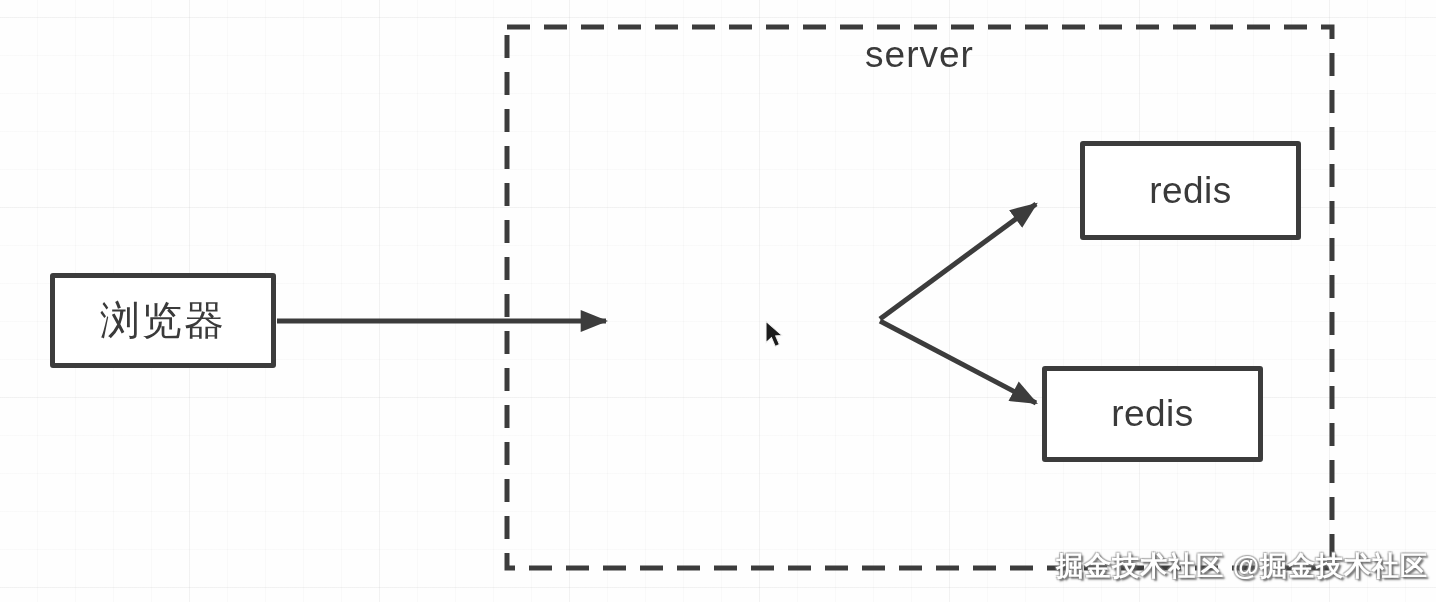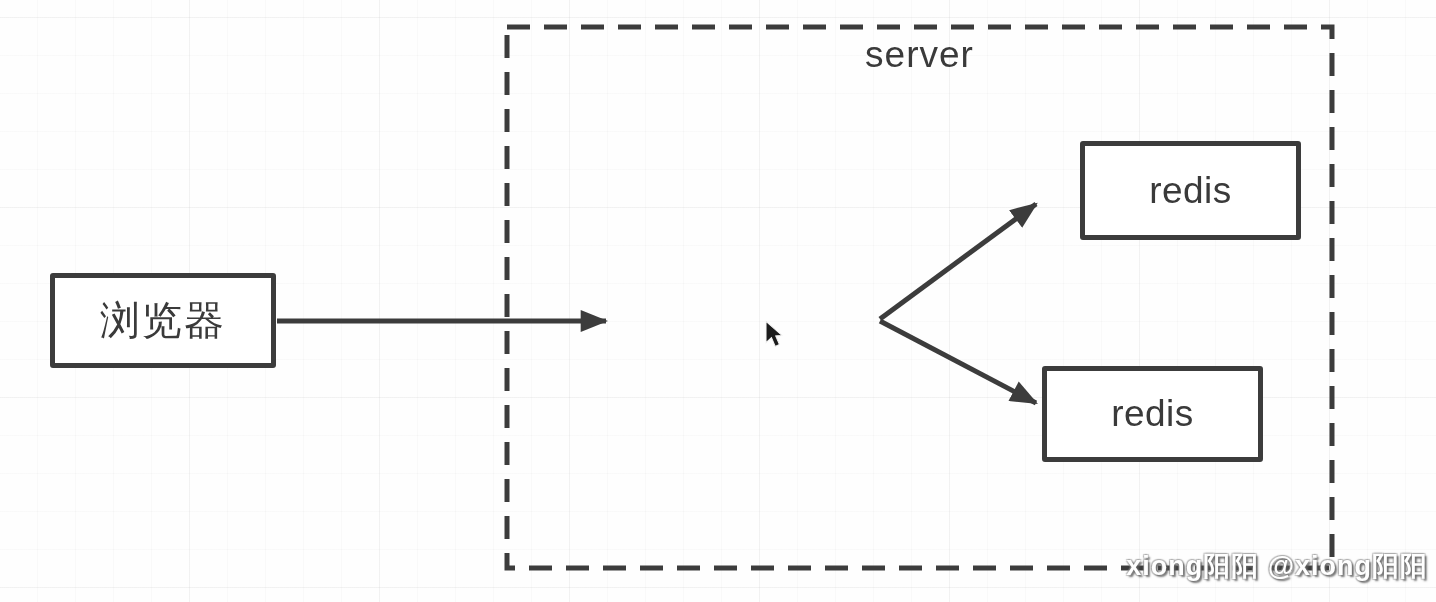--- a/index.html
+++ b/index.html
@@ -112,15 +112,15 @@
   </div>
 
   <div class="node" id="node-mysql">
     <span>redis</span>
   </div>
 
   <svg id="mouse-cursor" viewBox="0 0 14 21" xmlns="http://www.w3.org/2000/svg">
     <path d="M1,1 L1,17 L5.1,13.2 L7.9,19.8 L11.1,18.4 L8.3,11.9 L13,11.6 Z" fill="#1c1c1c" stroke="#f5f5f5" stroke-width="0.8"></path>
   </svg>
 
-  <div id="watermark">xiong阳阳 @xiong阳阳</div>
+  <div id="watermark">掘金技术社区 @掘金技术社区</div>
 
 </div>
 
 </body></html>

